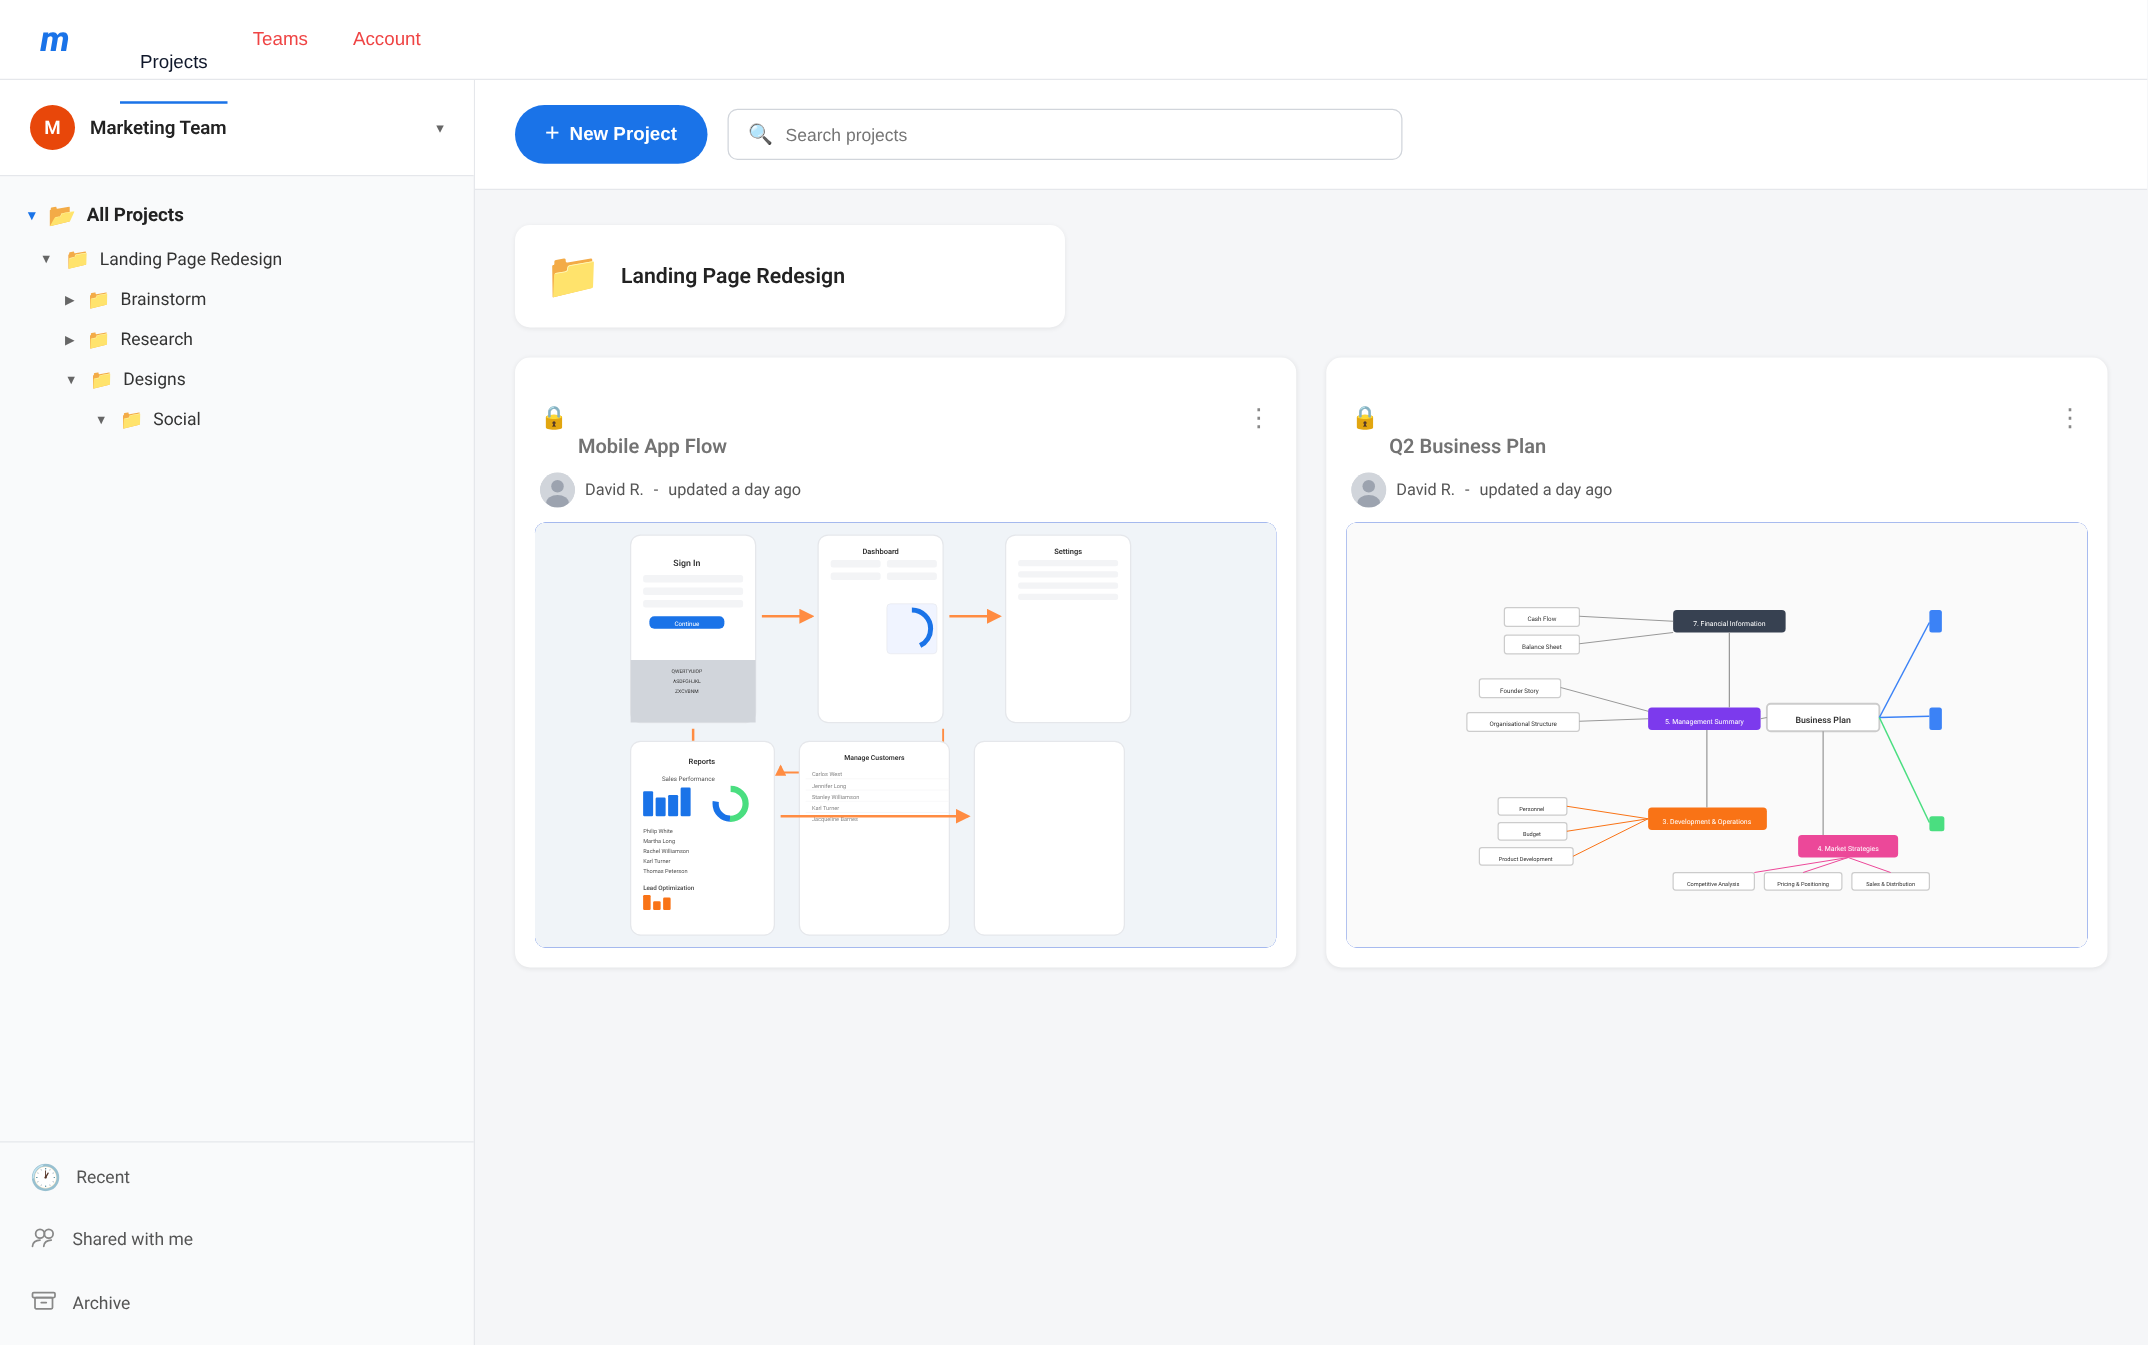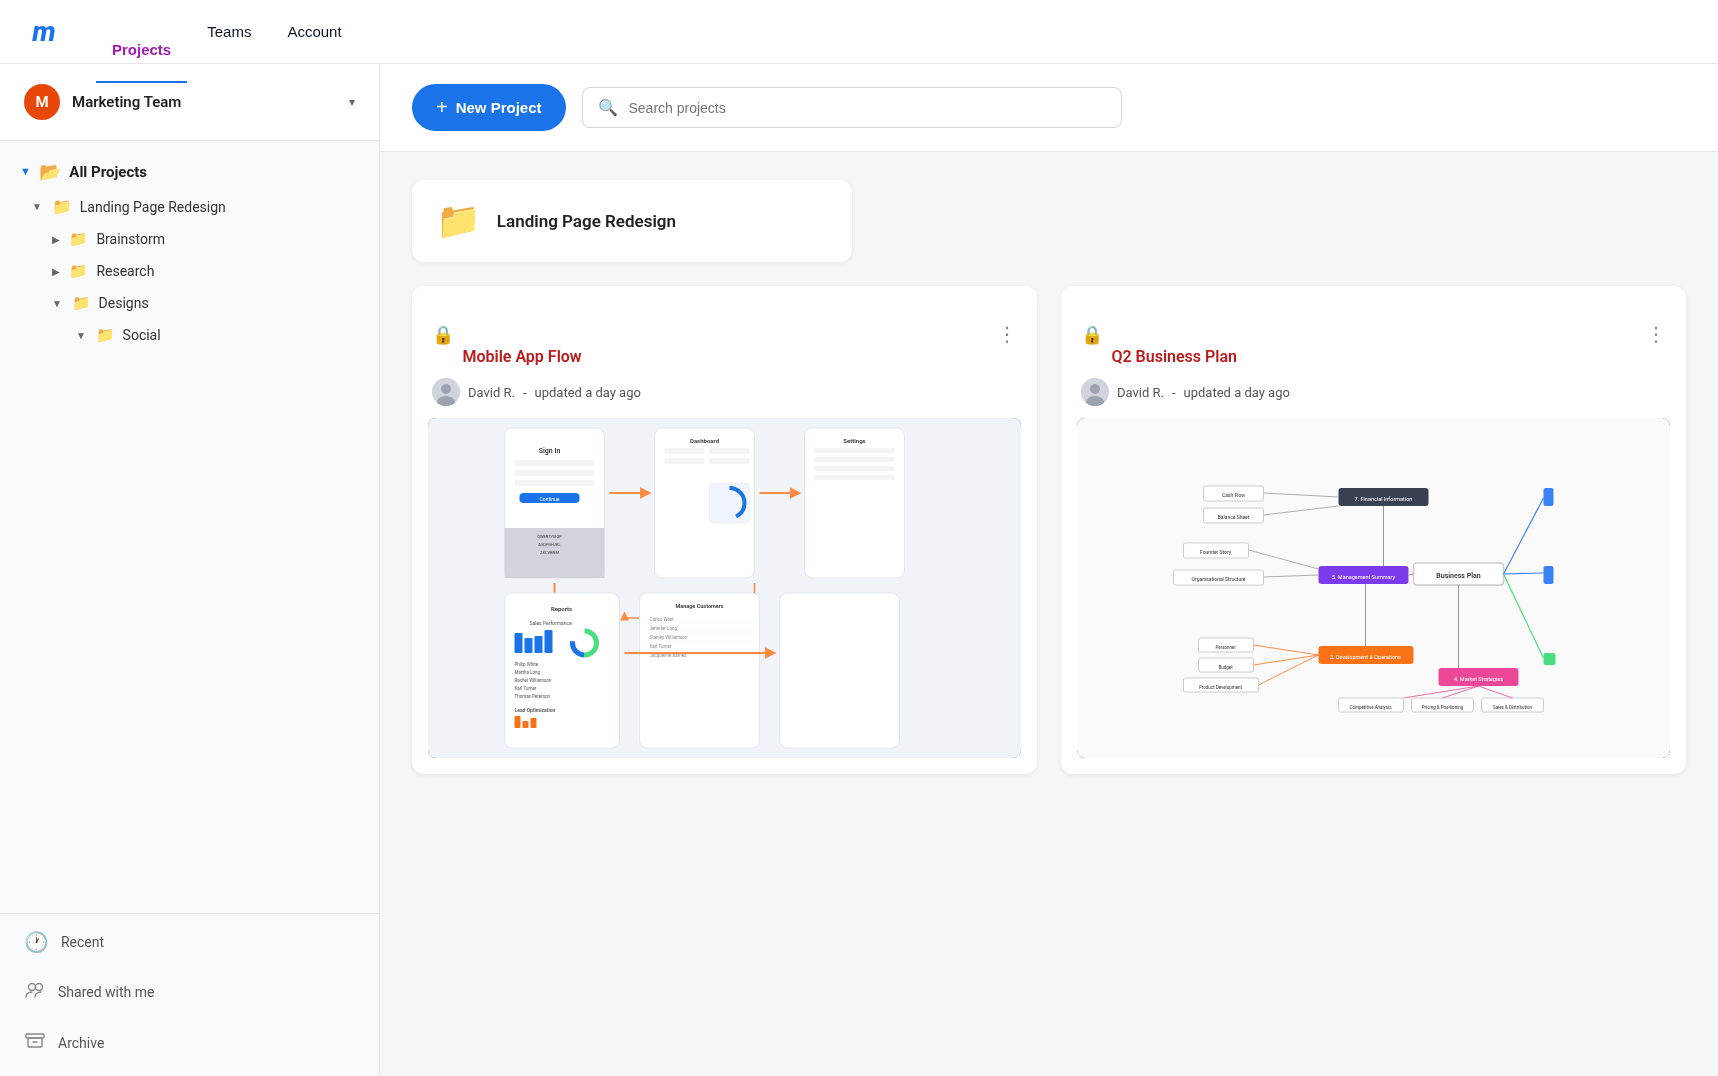--- a/index.html
+++ b/index.html
@@ -9,24 +9,24 @@
     .top-nav {
       display: flex; align-items: center; height: 64px;
       background: #fff; border-bottom: 1px solid #e5e7eb;
       padding: 0 24px; gap: 32px;
     }
     .logo { width: 40px; height: 40px; display: flex; align-items: center; justify-content: center; }
     .logo-m { font-size: 28px; font-weight: 800; color: #1a73e8; font-style: italic; }
     .nav-tabs { display: flex; gap: 4px; align-items: center; }
     .nav-tab {
       padding: 8px 16px; font-size: 15px; cursor: pointer;
-      border: none; background: none; color: #0f172a; text-decoration: none;
+      border: none; background: none; color: #ef4444; text-decoration: none;
       position: relative;
     }
-    .nav-tab.active { color: #a21caf; font-weight: 700; margin-top: 36px; }
+    .nav-tab.active { color: #0f172a; font-weight: 400; margin-top: 36px; }
     .nav-tab.active::after {
       content: ''; position: absolute; bottom: -17px; left: 0; right: 0;
       height: 2px; background: #1a73e8;
     }
 
     
     .main-layout { display: flex; height: calc(1076px - 64px); }
 
     
     .sidebar {
@@ -113,21 +113,21 @@
     .project-card {
       background: #fff; border-radius: 12px;
       box-shadow: 0 1px 4px rgba(0,0,0,0.08);
       overflow: hidden;
     }
     .project-card-header {
       padding: 16px 20px 12px; display: flex; align-items: center;
     }
     .lock-icon { font-size: 18px; margin-right: 8px; }
     .project-card-title {
-      font-size: 16px; font-weight: 600; color: #b91c1c; flex: 1; margin-top: 45px;
+      font-size: 16px; font-weight: 600; color: #737373; flex: 1; margin-top: 45px;
     }
     .more-btn { font-size: 20px; color: #888; cursor: pointer; background: none; border: none; }
     .project-card-author {
       display: flex; align-items: center; gap: 8px;
       padding: 0 20px 12px; font-size: 13px; color: #555;
     }
     .author-avatar {
       width: 28px; height: 28px; border-radius: 50%; overflow: hidden;
       background: #d1d5db; display: flex; align-items: center; justify-content: center;
       font-size: 13px;

